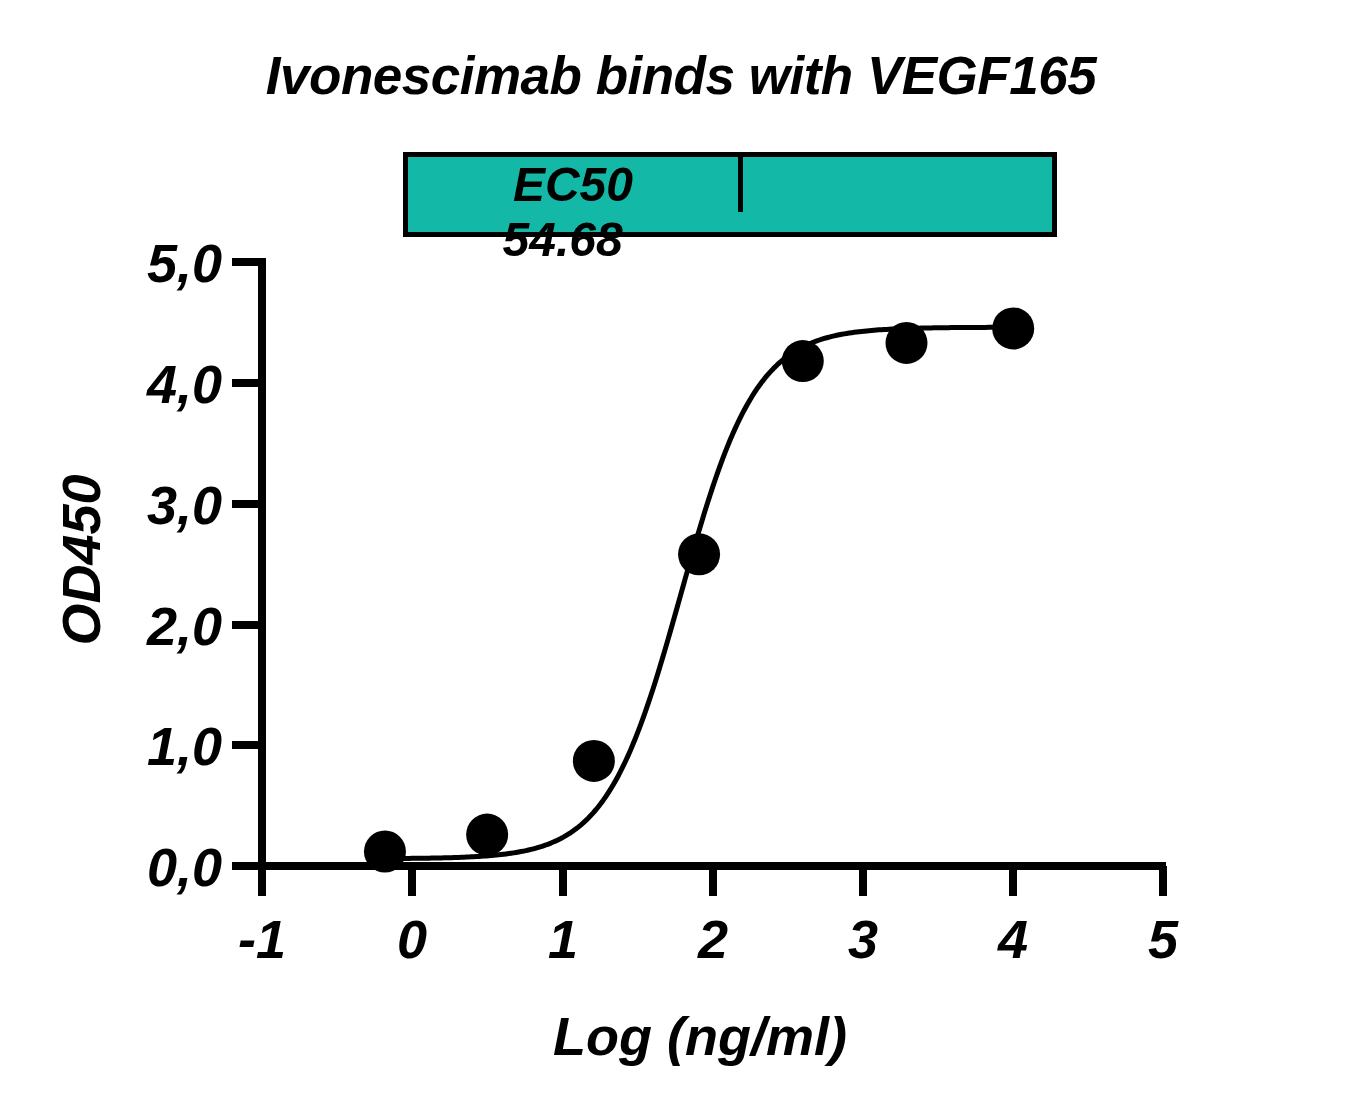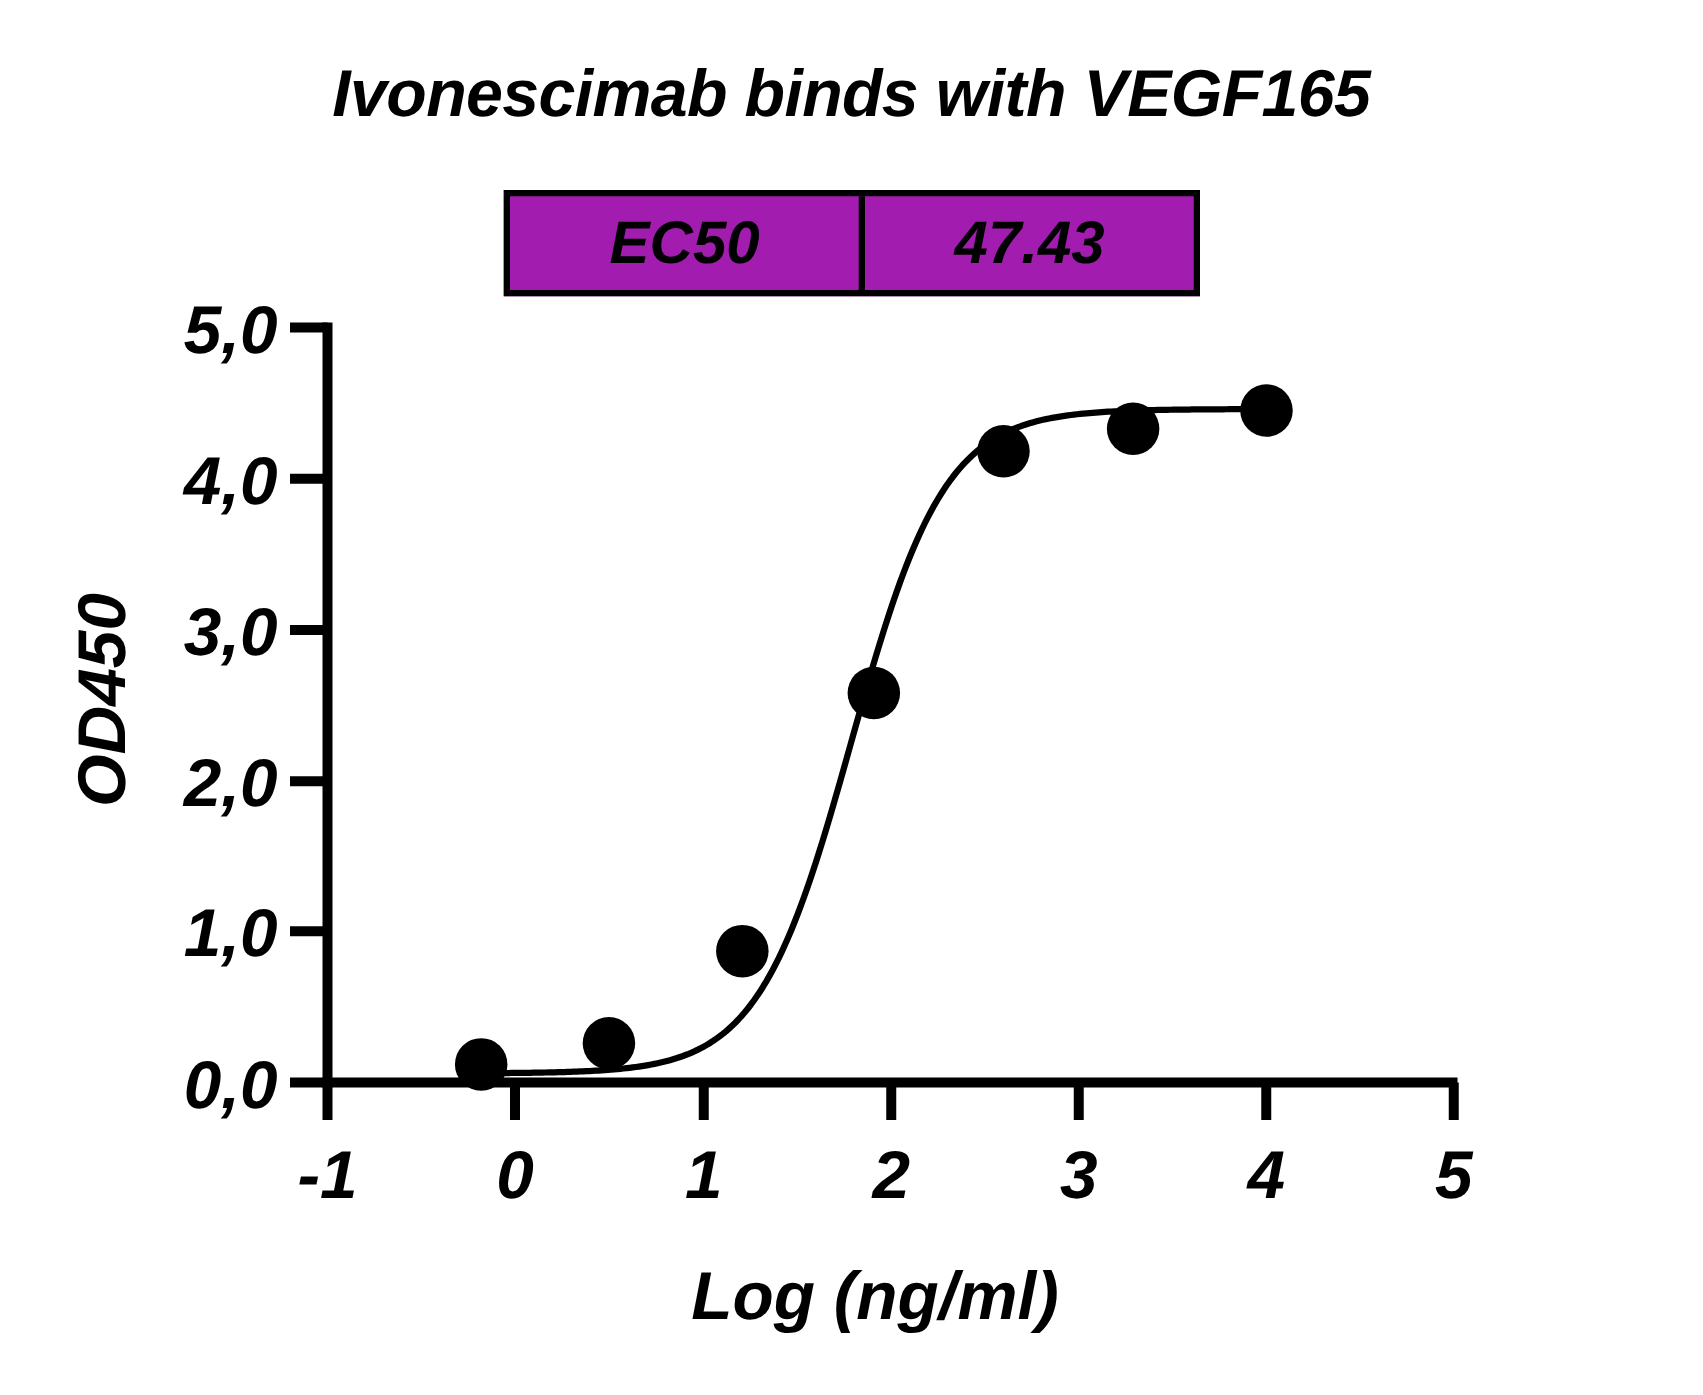--- a/index.html
+++ b/index.html
@@ -38,26 +38,27 @@
     letter-spacing: -0.5px;
     line-height: 1.05;
     white-space: nowrap;
   }
 
   
   .ec50-table {
     position: absolute;
     left: 403px;
     top: 152px;
-    width: 557px;
+    width: 654px;
     height: 85px;
     border: 5px solid #000000;
     box-sizing: border-box;
     display: flex;
-    background: #a21caf;
+    background: #14b8a6;
+    flex-direction: column;
   }
   .ec50-cell {
     display: flex;
     align-items: center;
     justify-content: center;
     font-family: "Liberation Sans", sans-serif;
     font-weight: bold;
     font-size: 48px;
     box-sizing: border-box;
   }
@@ -114,21 +115,21 @@
 </style>
 </head>
 <body>
 
 <div id="figure">
 
   <div class="chart-title">Ivonescimab binds with VEGF165</div>
 
   <div class="ec50-table">
     <div class="ec50-cell label">EC50</div>
-    <div class="ec50-cell value">47.43</div>
+    <div class="ec50-cell value">54.68</div>
   </div>
 
   <svg id="plot-svg" viewBox="0 0 1362 1116">
 
     <line class="axis-line" x1="262" y1="258" x2="262" y2="870"></line>
 
     <line class="axis-line" x1="258" y1="866" x2="1166" y2="866"></line>
 
     <g>
       <line class="tick-mark" x1="232" y1="262" x2="262" y2="262"></line>

